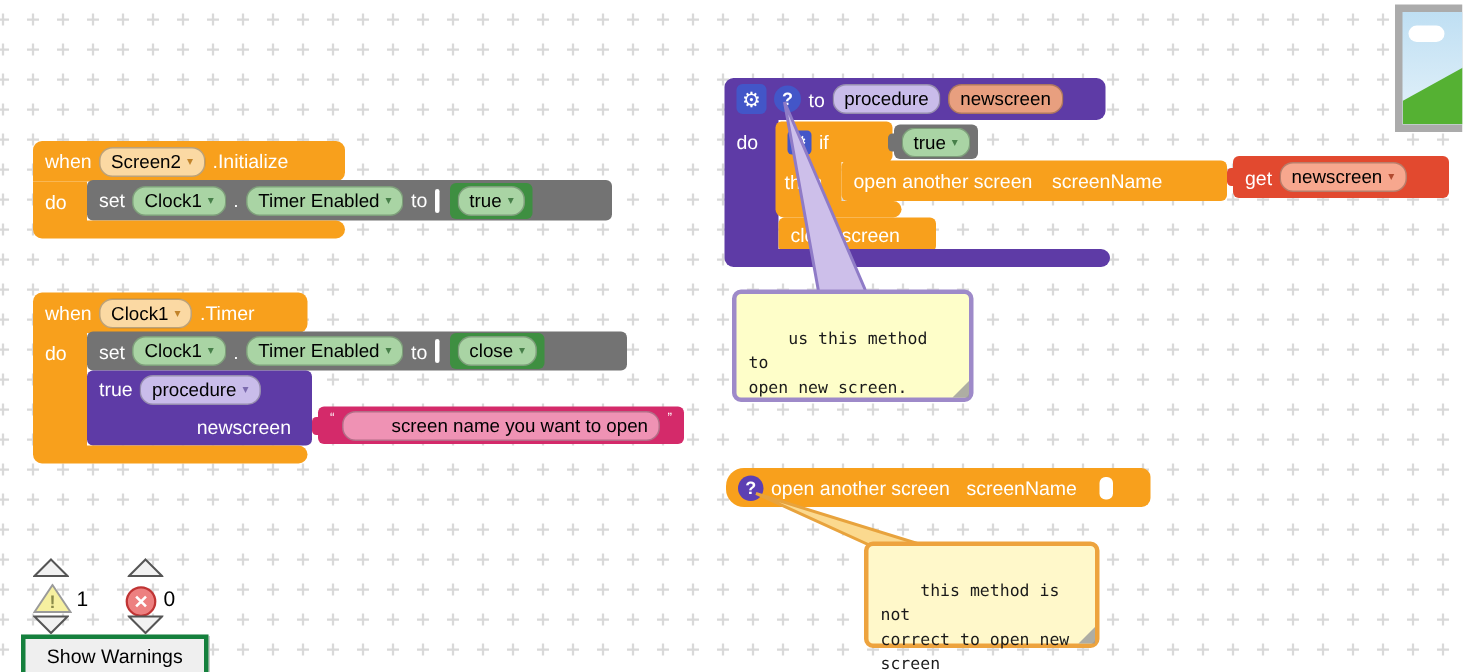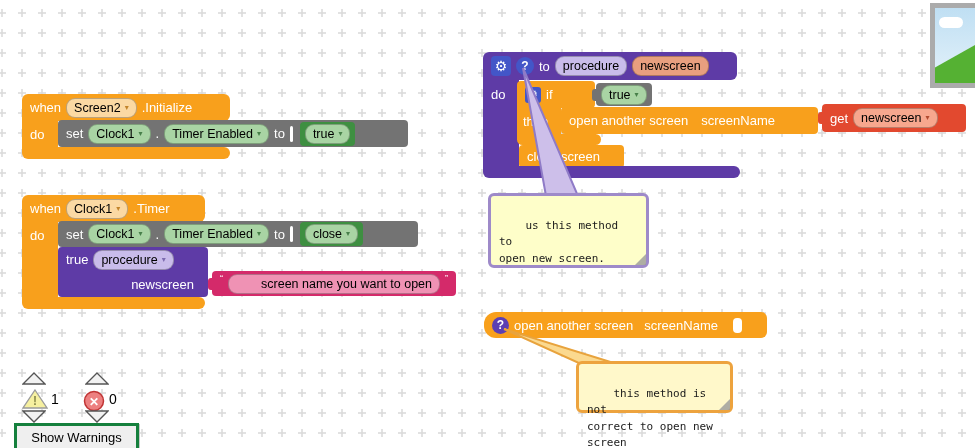--- a/index.html
+++ b/index.html
@@ -220,21 +220,21 @@
   <svg class="overlay" width="975" height="448">
     <polygon points="523,68 546,196 578,196" fill="#CDBFEA" stroke="#8F7BC7" stroke-width="2"></polygon>
     <polygon points="504,329 581,364 617,364" fill="#FBD98F" stroke="#E8A33D" stroke-width="2"></polygon>
   </svg>
 
   <div class="bubble" style="left:488px;top:193px;width:161px;height:75px;">
     <span>us this method to
 open new screen.</span>
     <span class="resize"></span>
   </div>
-  <div class="bubble warn" style="left:576px;top:361px;width:157px;height:52px;">
+  <div class="bubble warn" style="left:576px;top:361px;width:157px;height:71px;">
     <span>this method is not
 correct to open new
 screen</span>
     <span class="resize"></span>
   </div>
 
   <svg class="wp" style="left:22px;top:372px;" width="24" height="13">
     <polygon points="12,1 23,12 1,12" fill="#F2F2F2" stroke="#555" stroke-width="1.3"></polygon>
   </svg>
   <svg class="wp" style="left:22px;top:389px;" width="26" height="21">

